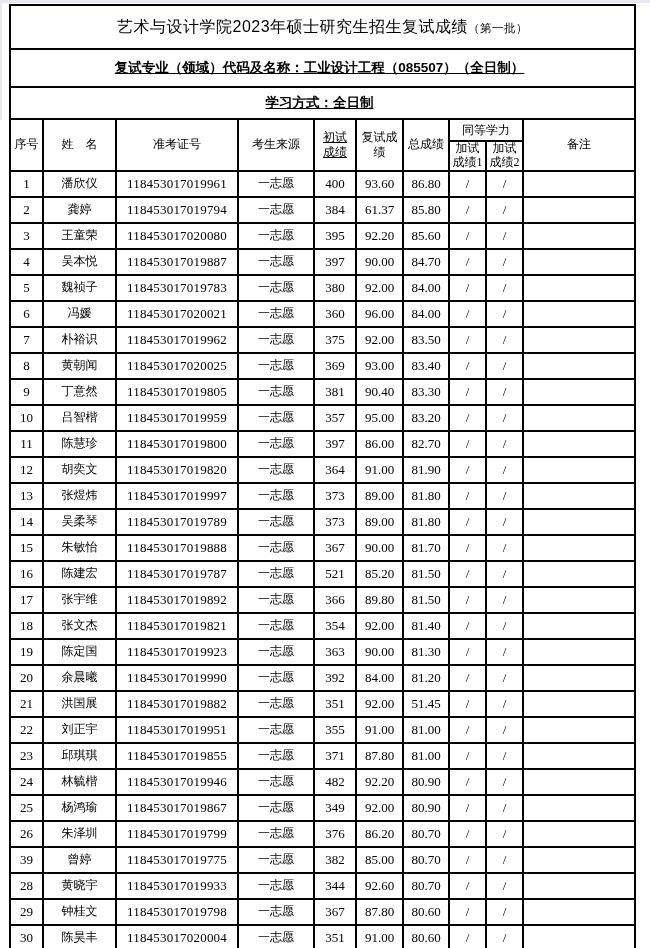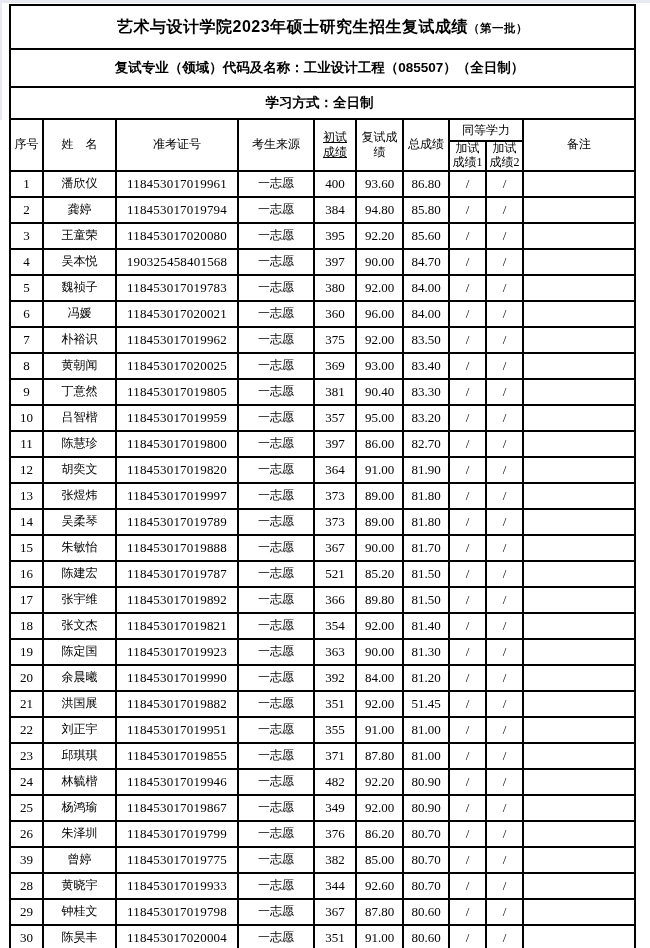--- a/index.html
+++ b/index.html
@@ -13,26 +13,26 @@
   table.score{
     position:absolute;left:9px;top:4px;width:627px;
     border-collapse:collapse;table-layout:fixed;
   }
   table.score td, table.score th{
     border:2px solid #000;padding:0;text-align:center;vertical-align:middle;
     overflow:hidden;
   }
   .title-cell{
     height:42px;font-family:"Liberation Sans","DejaVu Sans",sans-serif;
-    font-weight:bold;font-size:16px;letter-spacing:0.5px;
+    font-weight:normal;font-size:16px;letter-spacing:0.5px;
   }
   .title-suffix{font-size:11.5px;}
   .info-cell{
     text-align:left;font-family:"Liberation Sans","DejaVu Sans",sans-serif;
-    font-weight:bold;font-size:13.5px;padding-left:1px;text-indent:-6px;
+    font-weight:bold;font-size:13.5px;padding-left:1px;text-indent:-6px;text-decoration:underline;
   }
   .info-cell.r2{height:36px;}
   .info-cell.r3{height:30px;margin-top:44px;}
   .hdr{font-size:12px;font-weight:normal;line-height:1.25;}
   .hdr-top{height:20px;}
   .hdr-sub{font-size:12px;font-weight:normal;line-height:1.15;height:26px;}
   .wrap2{display:inline-block;width:2.4em;word-break:break-all;vertical-align:middle;text-decoration:underline;}
   .wrap3{display:inline-block;width:3.05em;word-break:break-all;vertical-align:middle;}
   .wrapsub{display:inline-block;width:2.6em;word-break:break-all;vertical-align:middle;}
   tr.data-row td{height:24px;font-size:12px;}
@@ -98,42 +98,42 @@
     <td class="c-slash">/</td>
     <td class="c-slash">/</td>
     <td class="c-remarks"></td>
   </tr>
       <tr class="data-row">
     <td class="c-no">2</td>
     <td class="c-name">龚婷</td>
     <td class="c-id">118453017019794</td>
     <td class="c-source">一志愿</td>
     <td class="c-num">384</td>
-    <td class="c-num">94.80</td>
+    <td class="c-num">61.37</td>
     <td class="c-num">85.80</td>
     <td class="c-slash">/</td>
     <td class="c-slash">/</td>
     <td class="c-remarks"></td>
   </tr>
       <tr class="data-row">
     <td class="c-no">3</td>
     <td class="c-name">王童荣</td>
     <td class="c-id">118453017020080</td>
     <td class="c-source">一志愿</td>
     <td class="c-num">395</td>
     <td class="c-num">92.20</td>
     <td class="c-num">85.60</td>
     <td class="c-slash">/</td>
     <td class="c-slash">/</td>
     <td class="c-remarks"></td>
   </tr>
       <tr class="data-row">
     <td class="c-no">4</td>
     <td class="c-name">吴本悦</td>
-    <td class="c-id">190325458401568</td>
+    <td class="c-id">118453017019887</td>
     <td class="c-source">一志愿</td>
     <td class="c-num">397</td>
     <td class="c-num">90.00</td>
     <td class="c-num">84.70</td>
     <td class="c-slash">/</td>
     <td class="c-slash">/</td>
     <td class="c-remarks"></td>
   </tr>
       <tr class="data-row">
     <td class="c-no">5</td>

